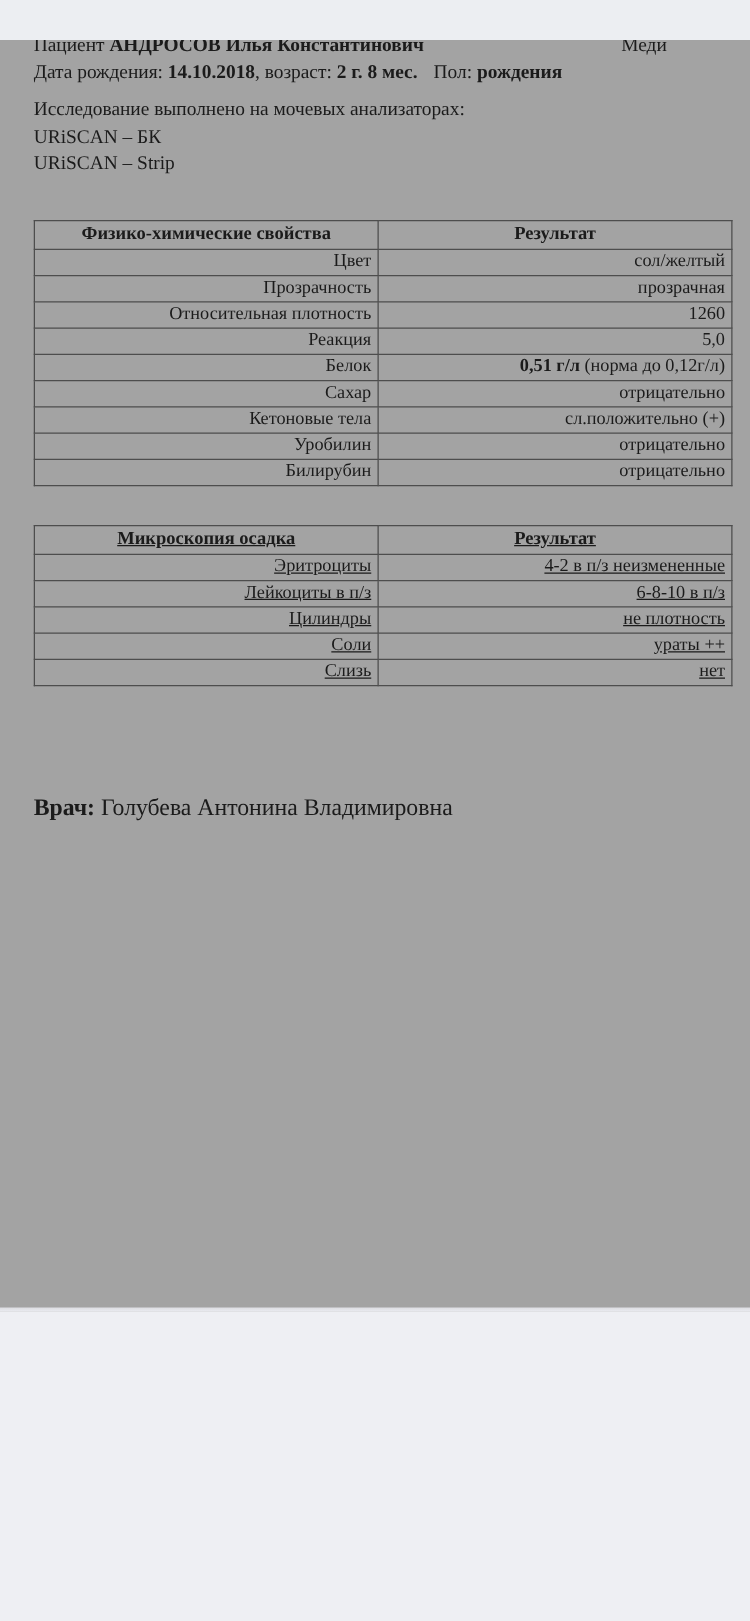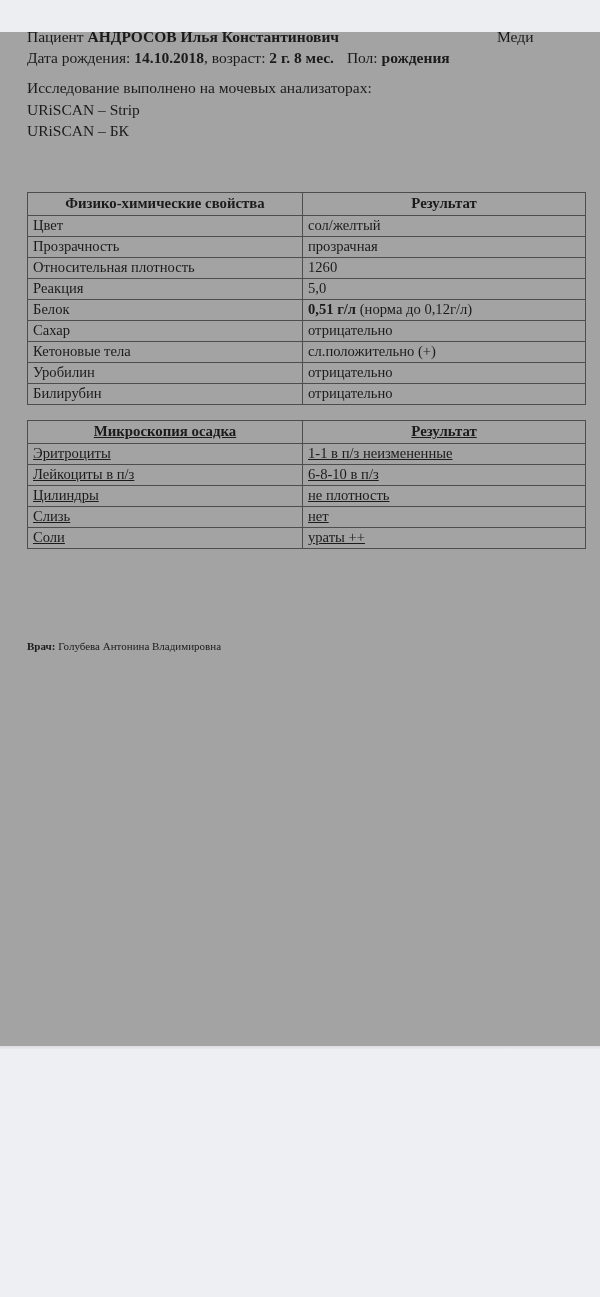--- a/index.html
+++ b/index.html
@@ -86,21 +86,21 @@
   }
 
   
   .lab-table {
     position: absolute;
     left: 27px;
     width: 558px;
     border-collapse: collapse;
     table-layout: fixed;
   }
-  #table-physico { top: 160px; }
+  #table-physico { top: 144px; }
   #table-micro   { top: 388px; text-decoration: underline; }
 
   .lab-table col.c1 { width: 275px; }
   .lab-table col.c2 { width: 283px; }
 
   .lab-table th,
   .lab-table td {
     border: 1px solid #4d4d4d;
     font-size: 14.6px;
     line-height: 17px;
@@ -110,37 +110,37 @@
     vertical-align: middle;
     white-space: nowrap;
     overflow: hidden;
   }
   .lab-table th {
     font-weight: bold;
     text-align: center;
     height: 23px;
     font-size: 14.8px;
   }
-  .lab-table td { text-align: left; }
+  .lab-table td { text-align: right; }
   .lab-table td.val b { font-weight: bold; }
 
   
   .note {
     position: absolute;
     left: 27px;
     top: 552px;
     font-size: 15.5px;
     line-height: 21px;
     white-space: nowrap;
   }
   .doctor {
     position: absolute;
     left: 27px;
     top: 604px;
-    font-size: 11px;
+    font-size: 19px;
     line-height: 21px;
     white-space: nowrap;
   }
   .note b, .doctor b { font-weight: bold; }
 </style>
 </head>
 <body>
 
 <div class="page">
 
@@ -155,22 +155,22 @@
       <span class="val">2 г. 8 мес.</span><span class="sp-wide"></span>
       <span class="lbl">Пол:</span>
       <span class="val">рождения</span>
     </div>
   </div>
 
   <div class="hdr-right">Меди</div>
 
   <div class="methods">
     <div>Исследование выполнено на мочевых анализаторах:</div>
+    <div>URiSCAN – БК</div>
     <div>URiSCAN – Strip</div>
-    <div>URiSCAN – БК</div>
   </div>
 
   <table class="lab-table" id="table-physico">
     <colgroup>
         <col class="c1">
         <col class="c2">
       </colgroup>
     <thead>
       <tr>
         <th>Физико-химические свойства</th>
@@ -224,37 +224,37 @@
       </colgroup>
     <thead>
       <tr>
         <th>Микроскопия осадка</th>
         <th>Результат</th>
       </tr>
     </thead>
     <tbody>
         <tr>
           <td>Эритроциты</td>
-          <td class="val">1-1 в п/з неизмененные</td>
+          <td class="val">4-2 в п/з неизмененные</td>
         </tr>
         <tr>
           <td>Лейкоциты в п/з</td>
           <td class="val">6-8-10 в п/з</td>
         </tr>
         <tr>
           <td>Цилиндры</td>
           <td class="val">не плотность</td>
         </tr>
         <tr>
+          <td>Соли</td>
+          <td class="val">ураты ++</td>
+        </tr>
+        <tr>
           <td>Слизь</td>
           <td class="val">нет</td>
-        </tr>
-        <tr>
-          <td>Соли</td>
-          <td class="val">ураты ++</td>
         </tr>
       </tbody>
   </table>
 
   <div class="doctor">
     <b>Врач:</b>
     <span>Голубева Антонина Владимировна</span>
   </div>
 
 </div>

